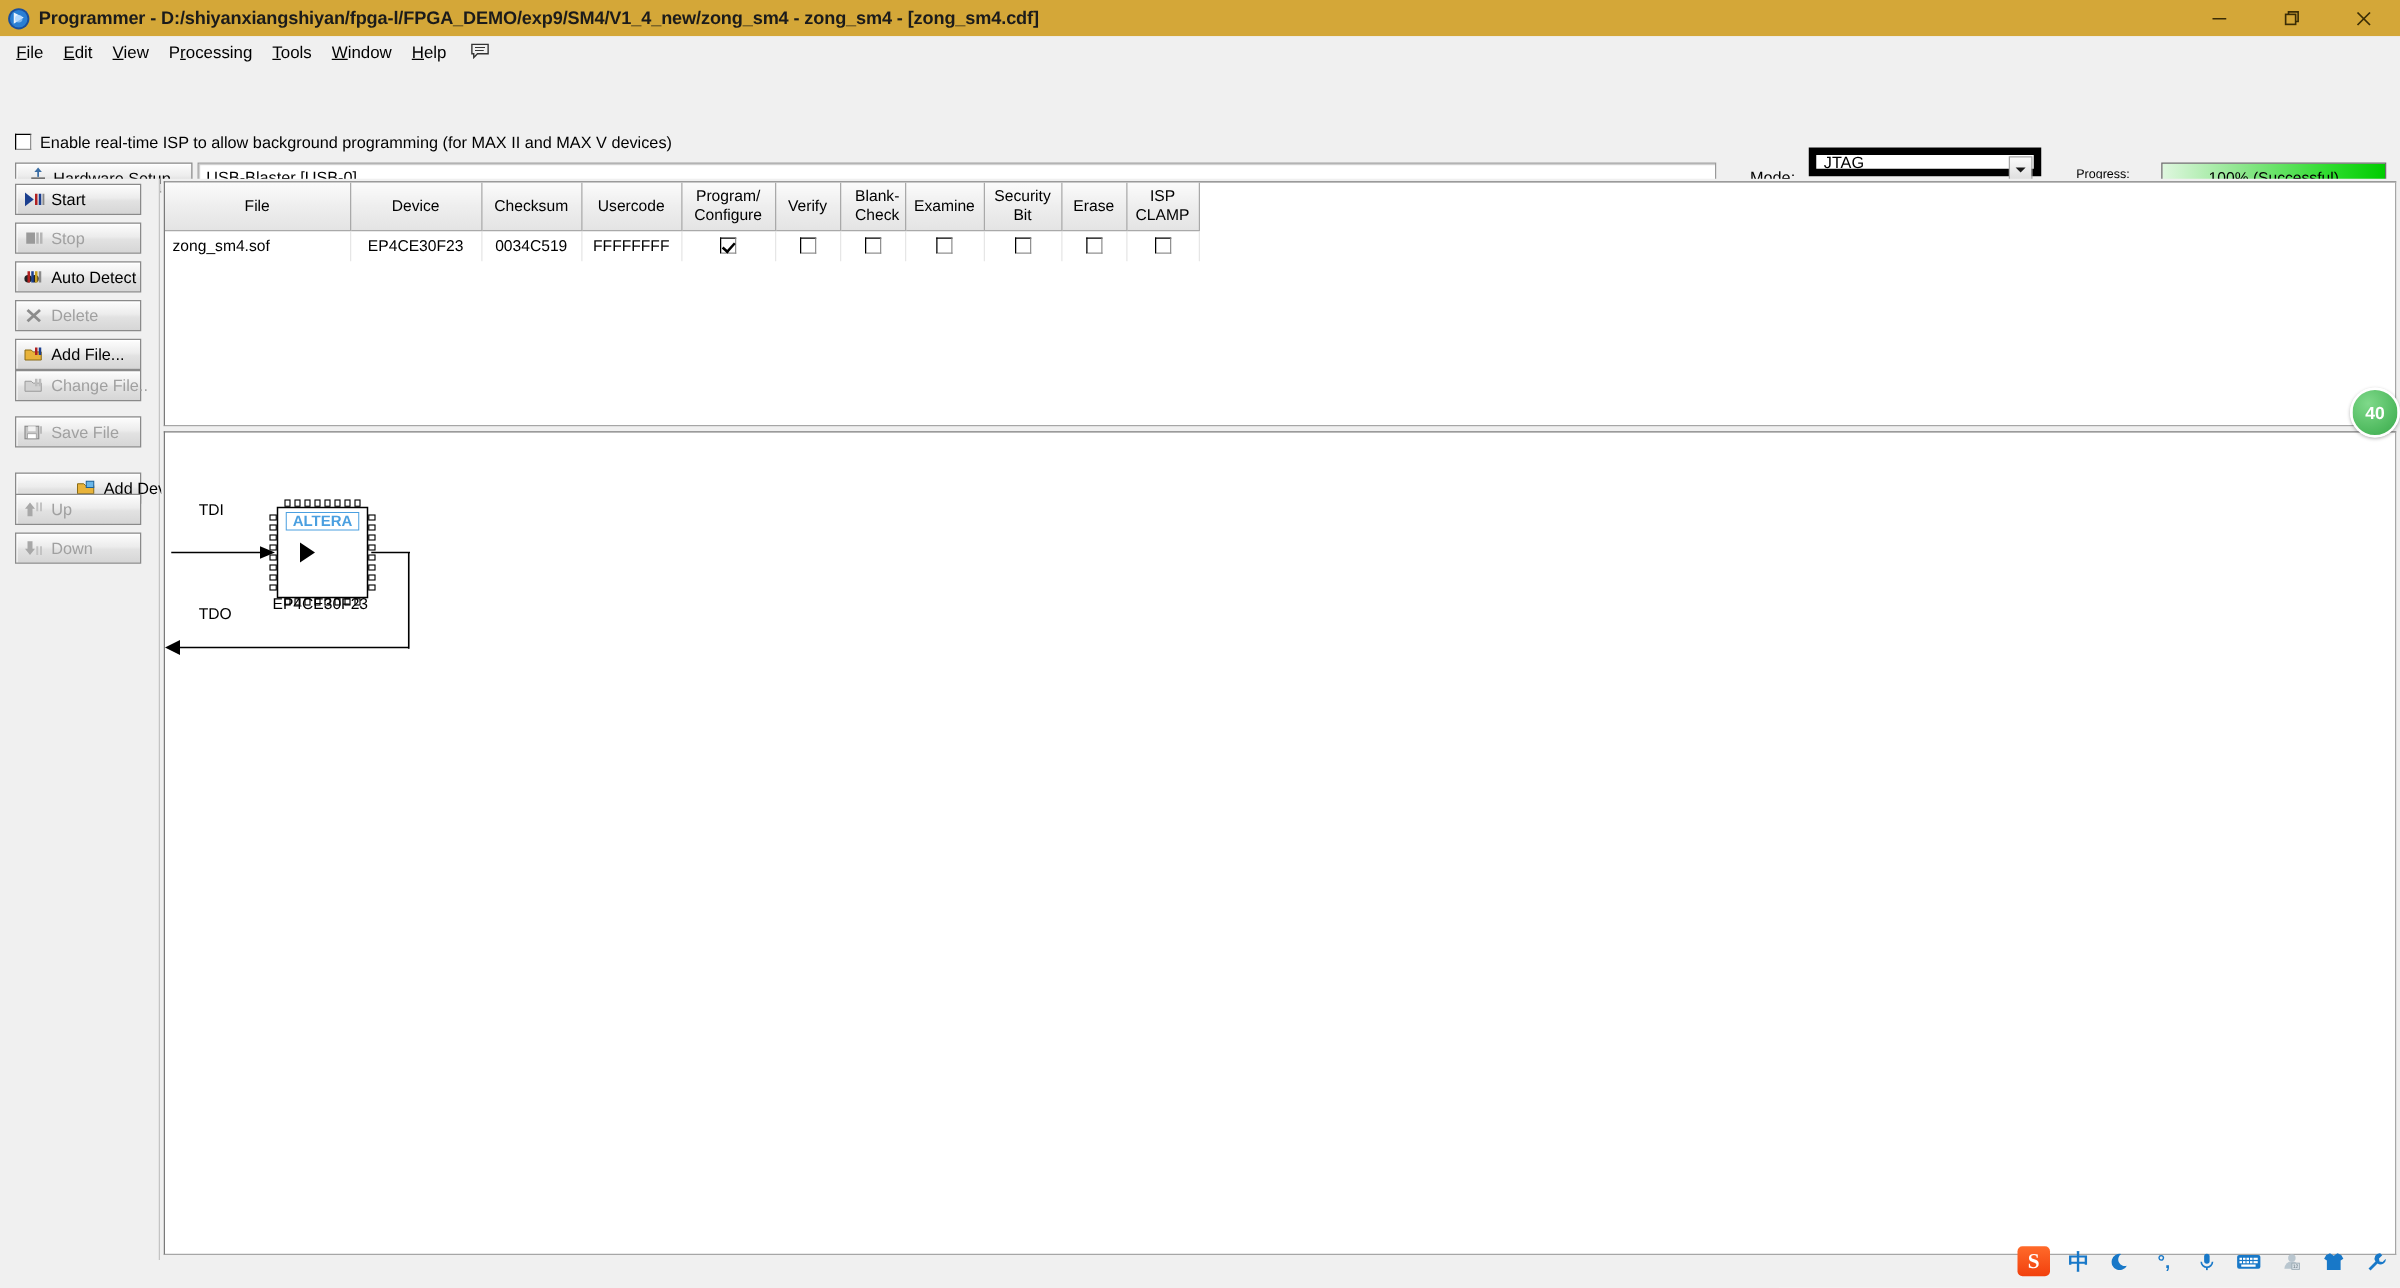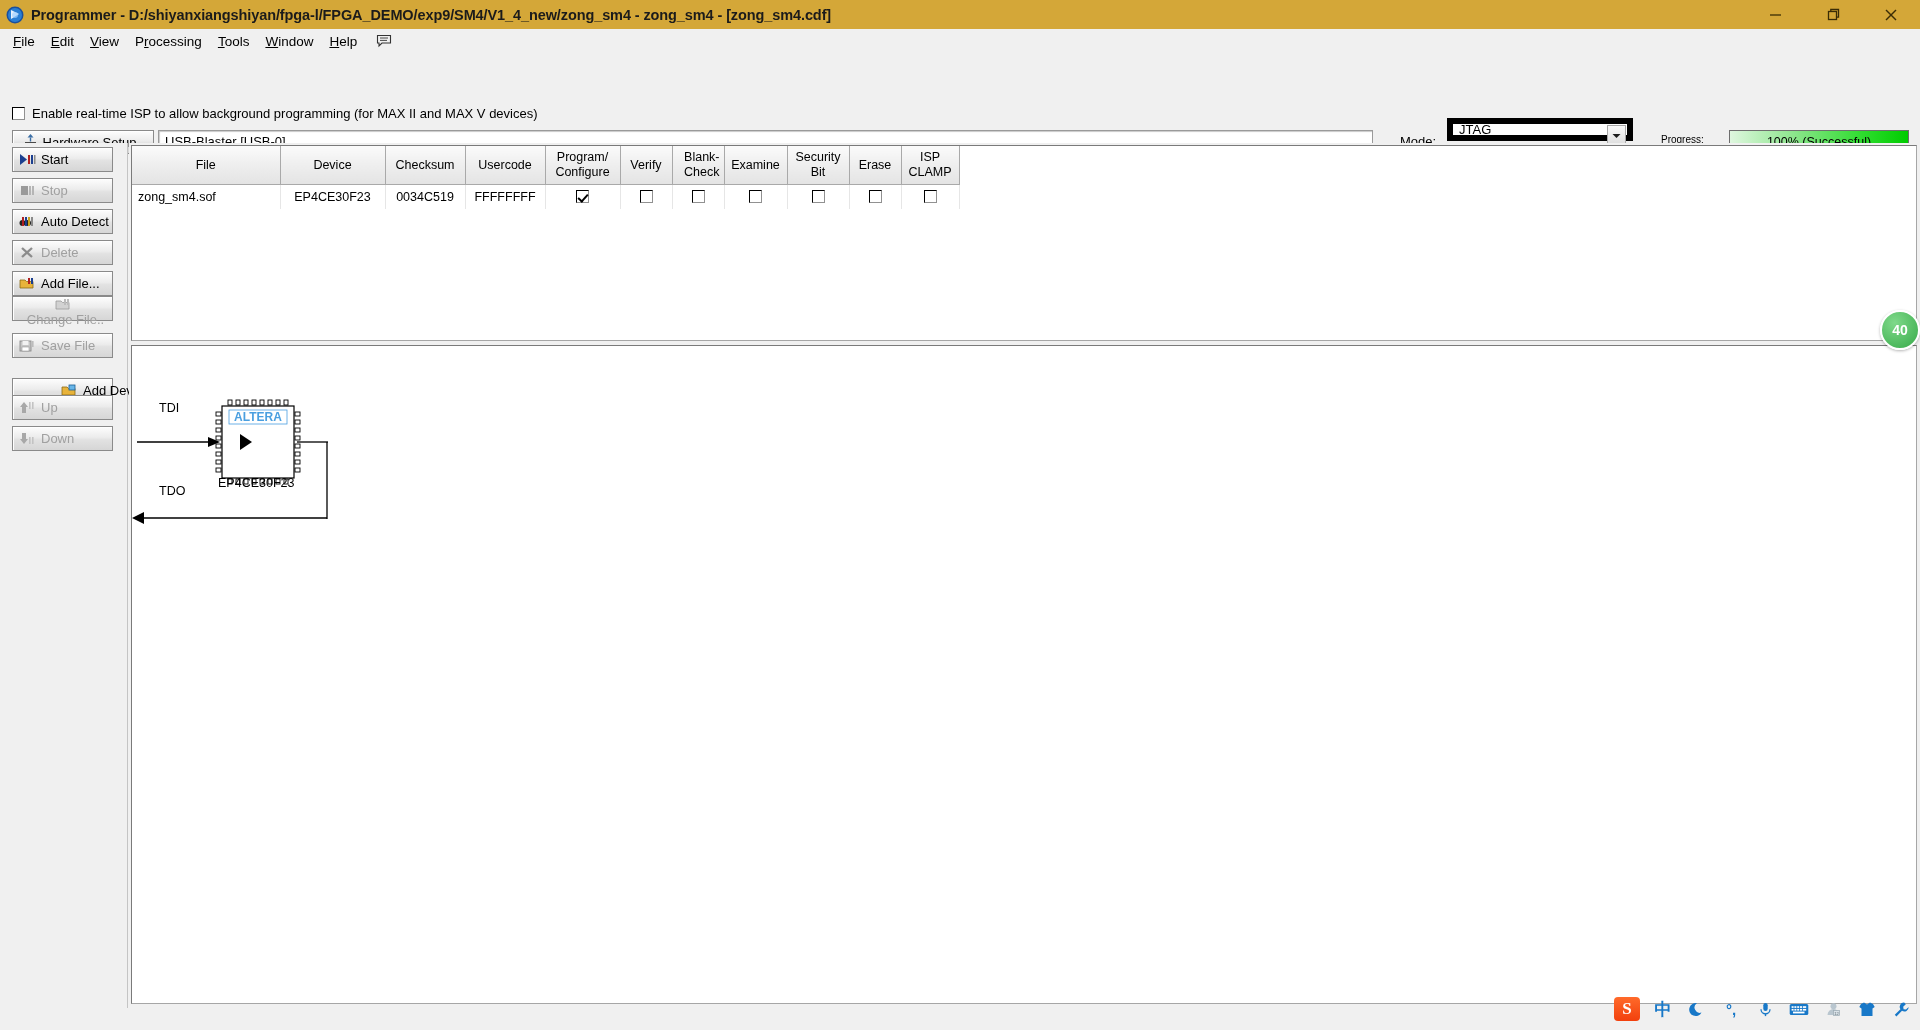--- a/index.html
+++ b/index.html
@@ -454,21 +454,21 @@
       <div class="btn3d side-btn" style="top: 128px;">
         <span class="ico">
           <svg width="17" height="13" viewBox="0 0 17 13">
             <path d="M1 11 V3 H6 L7.5 4.5 H14 V11 Z" fill="#e8b33a" stroke="#8a6b14" stroke-width="0.8"></path>
             <rect x="9" y="1" width="2" height="6" fill="#b02020"></rect>
             <rect x="12" y="1" width="2" height="6" fill="#1b3f8f"></rect>
           </svg>
         </span>
         <span class="lbl">Add File...</span>
       </div>
-      <div class="btn3d side-btn disabled" style="top: 153px; flex-direction: column;">
+      <div class="btn3d side-btn disabled" style="top: 153px;">
         <span class="ico">
           <svg width="17" height="13" viewBox="0 0 17 13">
             <path d="M1 11 V3 H6 L7.5 4.5 H14 V11 Z" fill="#d2d2d2" stroke="#9a9a9a" stroke-width="0.8"></path>
             <rect x="9" y="1" width="2" height="6" fill="#bcbcbc"></rect>
             <rect x="12" y="1" width="2" height="6" fill="#bcbcbc"></rect>
           </svg>
         </span>
         <span class="lbl">Change File..</span>
       </div>
       <div class="btn3d side-btn disabled" style="top: 190px;">

